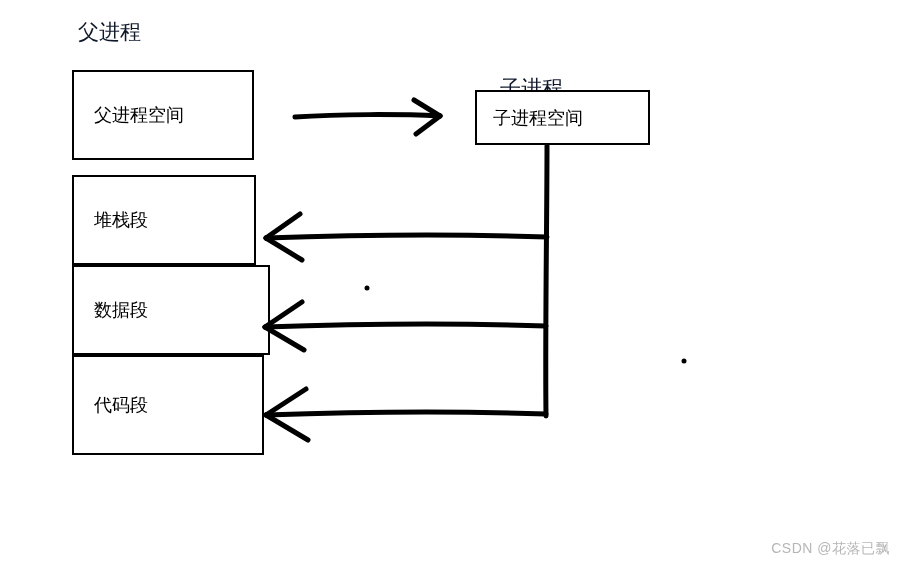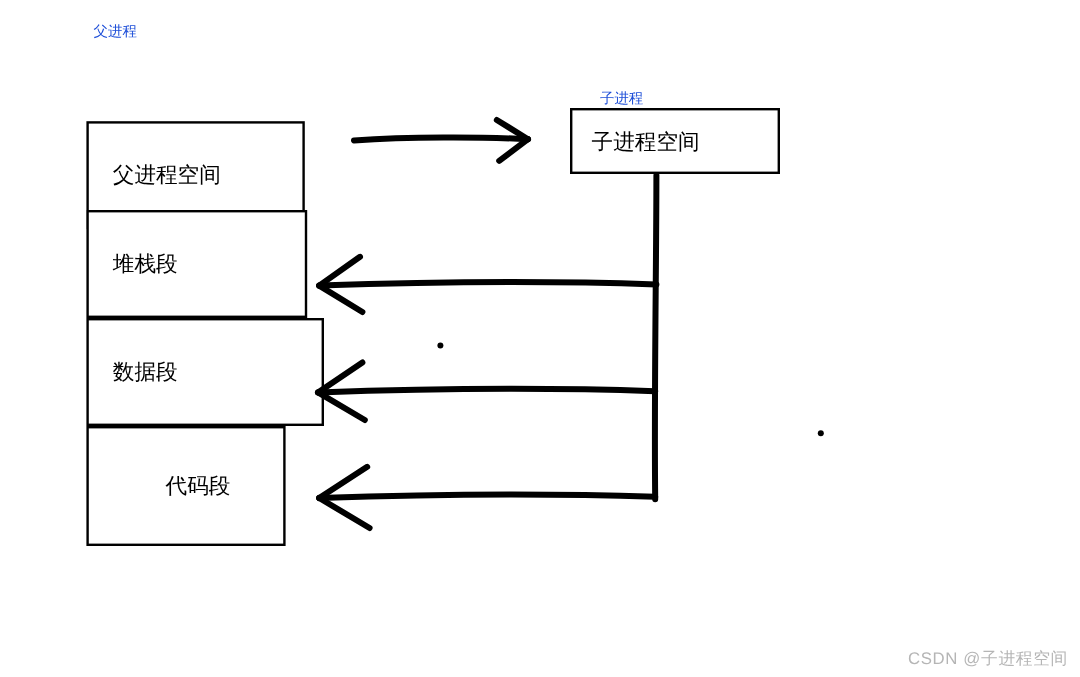--- a/index.html
+++ b/index.html
@@ -7,22 +7,22 @@
     padding: 0;
     width: 900px;
     height: 564px;
     background: #ffffff;
     font-family: "SimSun", "Microsoft YaHei", sans-serif;
     position: relative;
     overflow: hidden;
   }
   .label {
     position: absolute;
-    font-size: 12px;
-    color: #1d4ed8;
+    font-size: 21px;
+    color: #0f172a;
   }
   .box {
     position: absolute;
     border: 2px solid #000;
     background: #fff;
     display: flex;
     align-items: center;
     padding-left: 20px;
     font-size: 18px;
     box-sizing: border-box;
@@ -44,30 +44,30 @@
     height: 564px;
     pointer-events: none;
   }
 </style>
 </head>
 <body>
 
 <div class="label" style="left:78px; top:18px;">父进程</div>
 <div class="label" style="left:500px; top:52px;margin-top:22px;">子进程</div>
 
-<div class="box" style="left:72px; top:101px; width:182px; height:90px;">
+<div class="box" style="left:72px; top:70px; width:182px; height:90px;">
   <span>父进程空间</span>
 </div>
 <div class="box" style="left:72px; top:175px; width:184px; height:90px;">
   <span>堆栈段</span>
 </div>
 <div class="box" style="left:72px; top:265px; width:198px; height:90px;">
   <span>数据段</span>
 </div>
-<div class="box" style="left:72px; top:355px; width:166px; height:100px;justify-content:center;">
+<div class="box" style="left:72px; top:355px; width:192px; height:100px;">
   <span>代码段</span>
 </div>
 
 <div class="box" style="left:455px; top:90px; width:175px; height:55px; padding-left:16px;margin-left:20px;">
   <span>子进程空间</span>
 </div>
 
 <svg class="arrows">
 
   <g stroke="#000" stroke-width="5" fill="none" stroke-linecap="round">
@@ -95,13 +95,13 @@
   <g stroke="#000" stroke-width="5" fill="none" stroke-linecap="round">
     <path d="M 546 414 C 460 411, 350 412, 266 415"></path>
     <path d="M 266 415 L 306 389"></path>
     <path d="M 266 415 L 308 440"></path>
   </g>
 
   <circle cx="367" cy="288" r="2.5" fill="#000"></circle>
   <circle cx="684" cy="361" r="2.5" fill="#000"></circle>
 </svg>
 
-<div class="watermark">CSDN @子进程空间</div>
+<div class="watermark">CSDN @花落已飘</div>
 
 </body></html>

